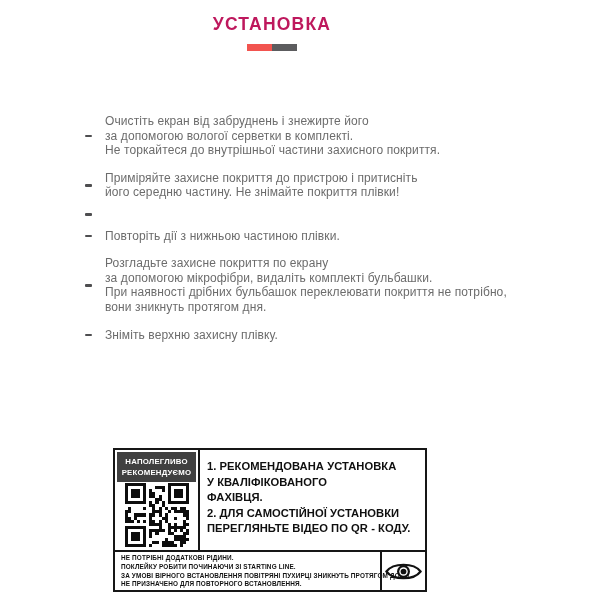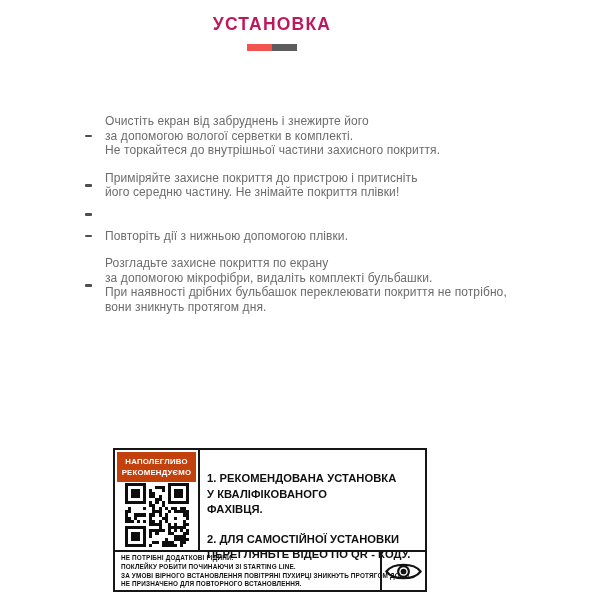--- a/index.html
+++ b/index.html
@@ -30,31 +30,31 @@
     position:absolute; left:113px; top:448px; width:314px; height:144px;
     border:2px solid #161616; box-sizing:border-box;
     display:flex; flex-direction:column; background:#fff;
   }
   .box-top { flex:1; display:flex; min-height:0; }
   .left-col {
     width:85px; flex:0 0 85px; border-right:2px solid #161616; box-sizing:border-box;
     padding:2px; display:flex; flex-direction:column;
   }
   .black-label {
-    background:#c2410c; color:#ffffff; text-align:center;
+    background:#404040; color:#ffffff; text-align:center;
     font-size:7.8px; font-weight:700; line-height:1.45; letter-spacing:0.2px;
     padding:4px 0 3px; white-space:pre-line;
   }
   .qr-wrap { flex:1; display:flex; align-items:center; justify-content:center; }
-  .right-col { flex:1; padding:21px 6px 6px 7px; min-width:0; }
+  .right-col { flex:1; padding:9px 6px 6px 7px; min-width:0; }
   .point {
     margin:0; font-size:11.2px; font-weight:700; color:#0f0f0f;
     line-height:15.5px; white-space:pre-line; letter-spacing:0.05px;
   }
-  .point + .point { margin-top:14px; }
+  .point + .point { }
   .box-bottom { border-top:2px solid #161616; display:flex; height:40px; flex:0 0 40px; box-sizing:border-box; }
   .notes { flex:1; min-width:0; padding:3px 4px 2px 6px; display:flex; flex-direction:column; justify-content:center; }
   .note {
     font-size:6.4px; font-weight:700; color:#111111;
     line-height:8.6px; letter-spacing:0.15px; white-space:nowrap;
   }
   .eye-box {
     width:45px; flex:0 0 45px; border-left:2px solid #161616; box-sizing:border-box;
     display:flex; align-items:center; justify-content:center;
   }
@@ -83,28 +83,32 @@
     <li class="step">
       <span class="dash"></span>
       <span class="step-text">Приміряйте захисне покриття до пристрою і притисніть
 його середню частину. Не знімайте покриття плівки!</span>
     </li>
     <li class="step">
       <span class="dash"></span>
     </li>
     <li class="step">
       <span class="dash"></span>
-      <span class="step-text">Повторіть дії з нижньою допомогою плівки.</span>
+      <span class="step-text">Повторіть дії з нижньою частиною плівки.</span>
     </li>
     <li class="step">
       <span class="dash"></span>
       <span class="step-text">Розгладьте захисне покриття по екрану
 за допомогою мікрофібри, видаліть комплекті бульбашки.
 При наявності дрібних бульбашок переклеювати покриття не потрібно,
 вони зникнуть протягом дня.</span>
+    </li>
+    <li class="step">
+      <span class="dash"></span>
+      <span class="step-text">Зніміть верхню захисну плівку.</span>
     </li>
   </ul>
 
   <div class="info-box">
     <div class="box-top">
       <div class="left-col">
         <div class="black-label">НАПОЛЕГЛИВО
 РЕКОМЕНДУЄМО</div>
         <div class="qr-wrap">
           <svg id="qr" class="qr-svg" width="64" height="64" viewBox="0 0 21 21" xmlns="http://www.w3.org/2000/svg">

